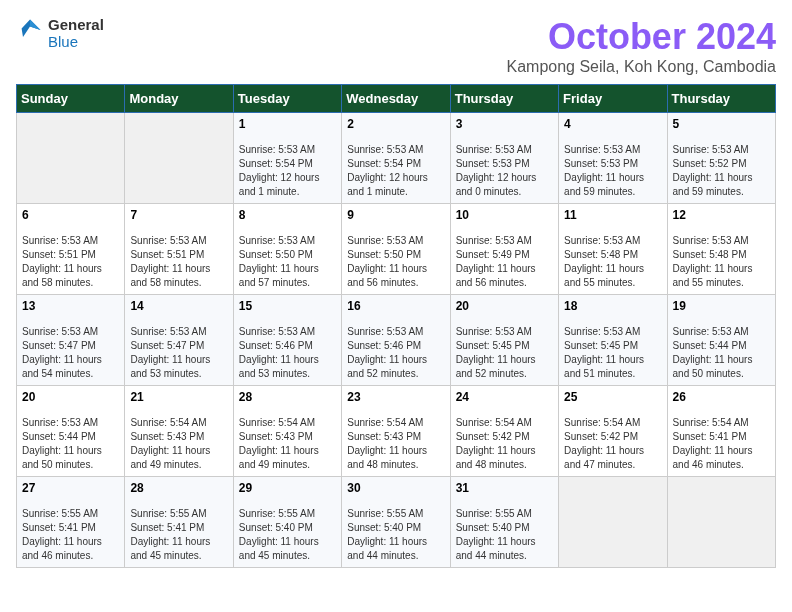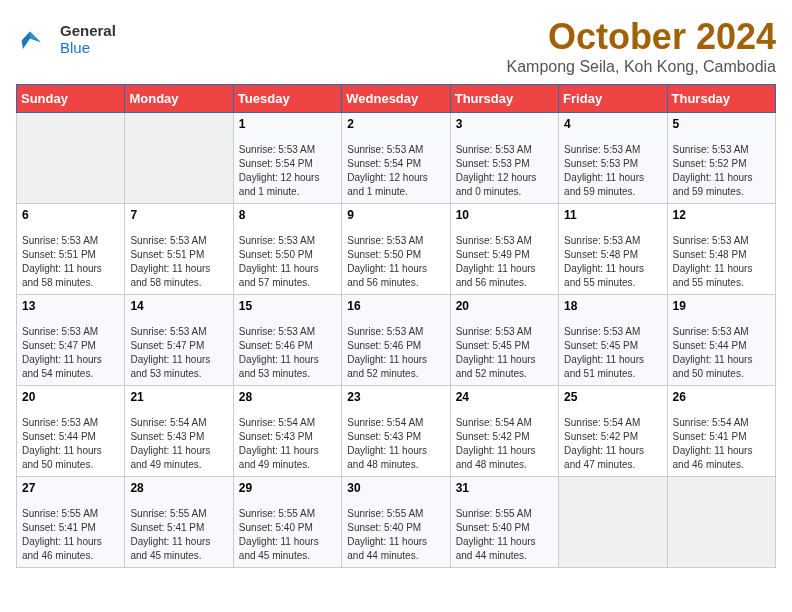--- a/index.html
+++ b/index.html
@@ -11,49 +11,48 @@
       padding: 16px;
     }
     .header-area {
       display: flex;
       justify-content: space-between;
       align-items: flex-start;
       margin-bottom: 8px;
     }
     .logo {
       display: flex;
-      align-items: flex-end;
-      gap: 16px;
-      margin-top: 6px;
+      align-items: flex-start;
+      gap: 4px;
     }
     .logo-bird {
       width: 28px;
       height: 28px;
     }
     .title-area {
       text-align: right;
     }
     .main-title {
       font-size: 36px;
       font-weight: bold;
-      color: #a16207;
+      color: #8b5cf6;
     }
     .subtitle {
       font-size: 16px;
       color: #555;
       font-weight: normal;
       text-align: right;
     }
     table {
       width: 100%;
       border-collapse: collapse;
       font-size: 11px;
     }
     thead tr th {
-      background-color: #ef4444;
+      background-color: #14532d;
       color: #fff;
       padding: 6px 4px;
       text-align: left;
       font-size: 13px;
       font-weight: bold;
       border: 1px solid #2b6cb0;
     }
     tbody tr td {
       border: 1px solid #ccc;
       padding: 4px 5px;

